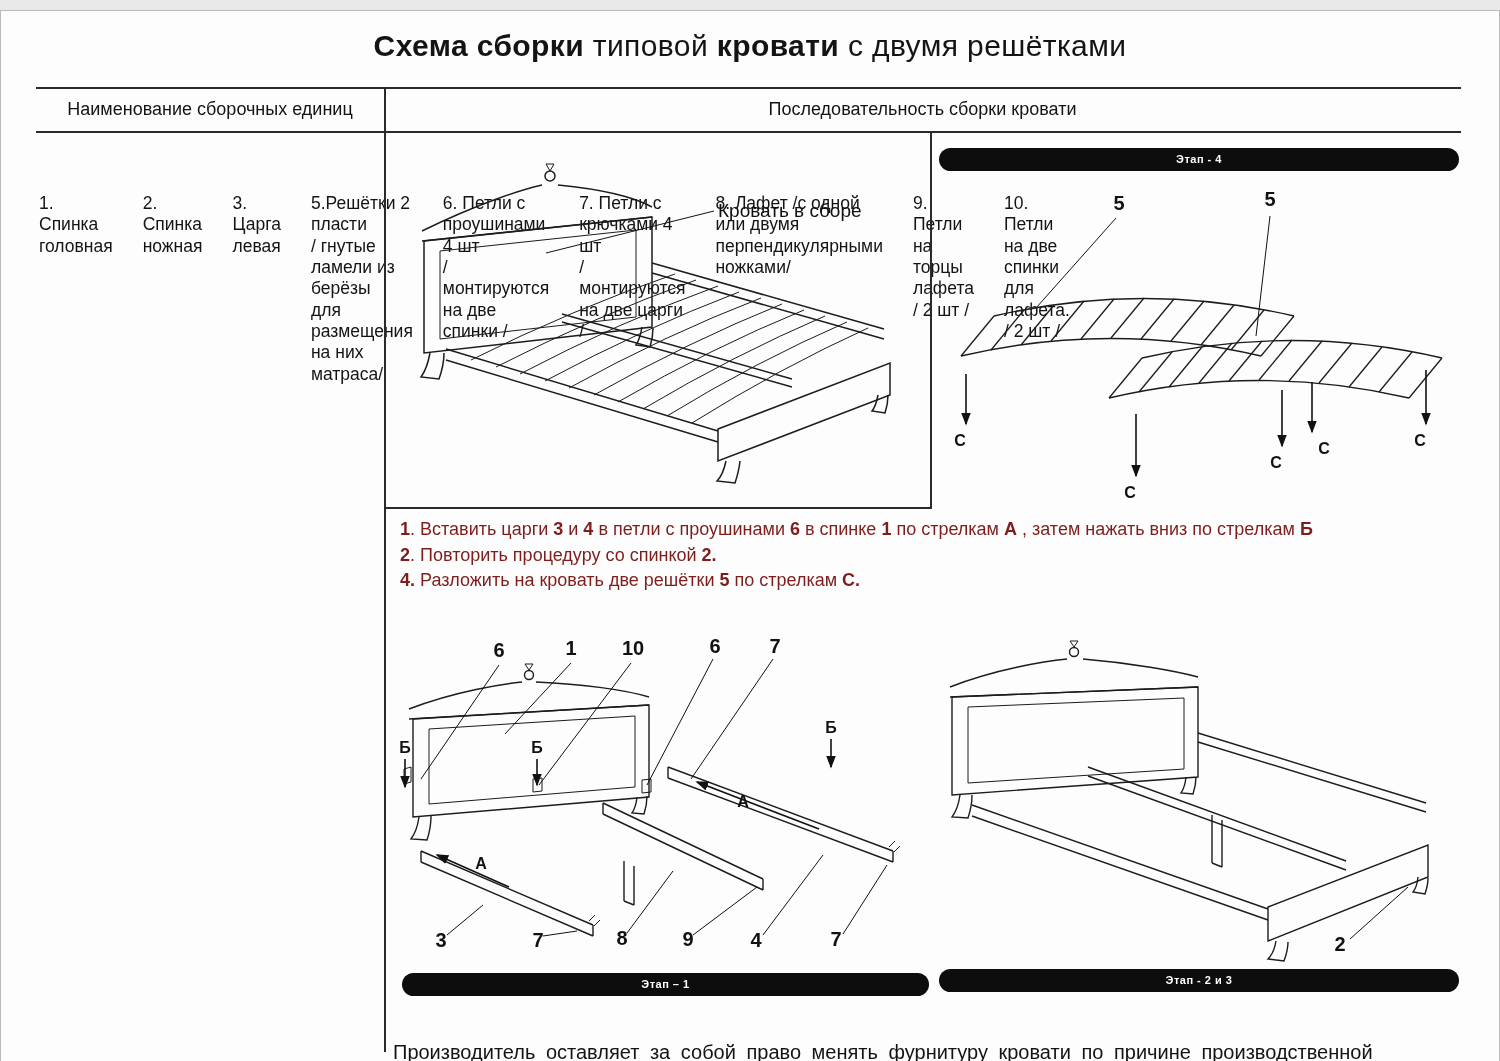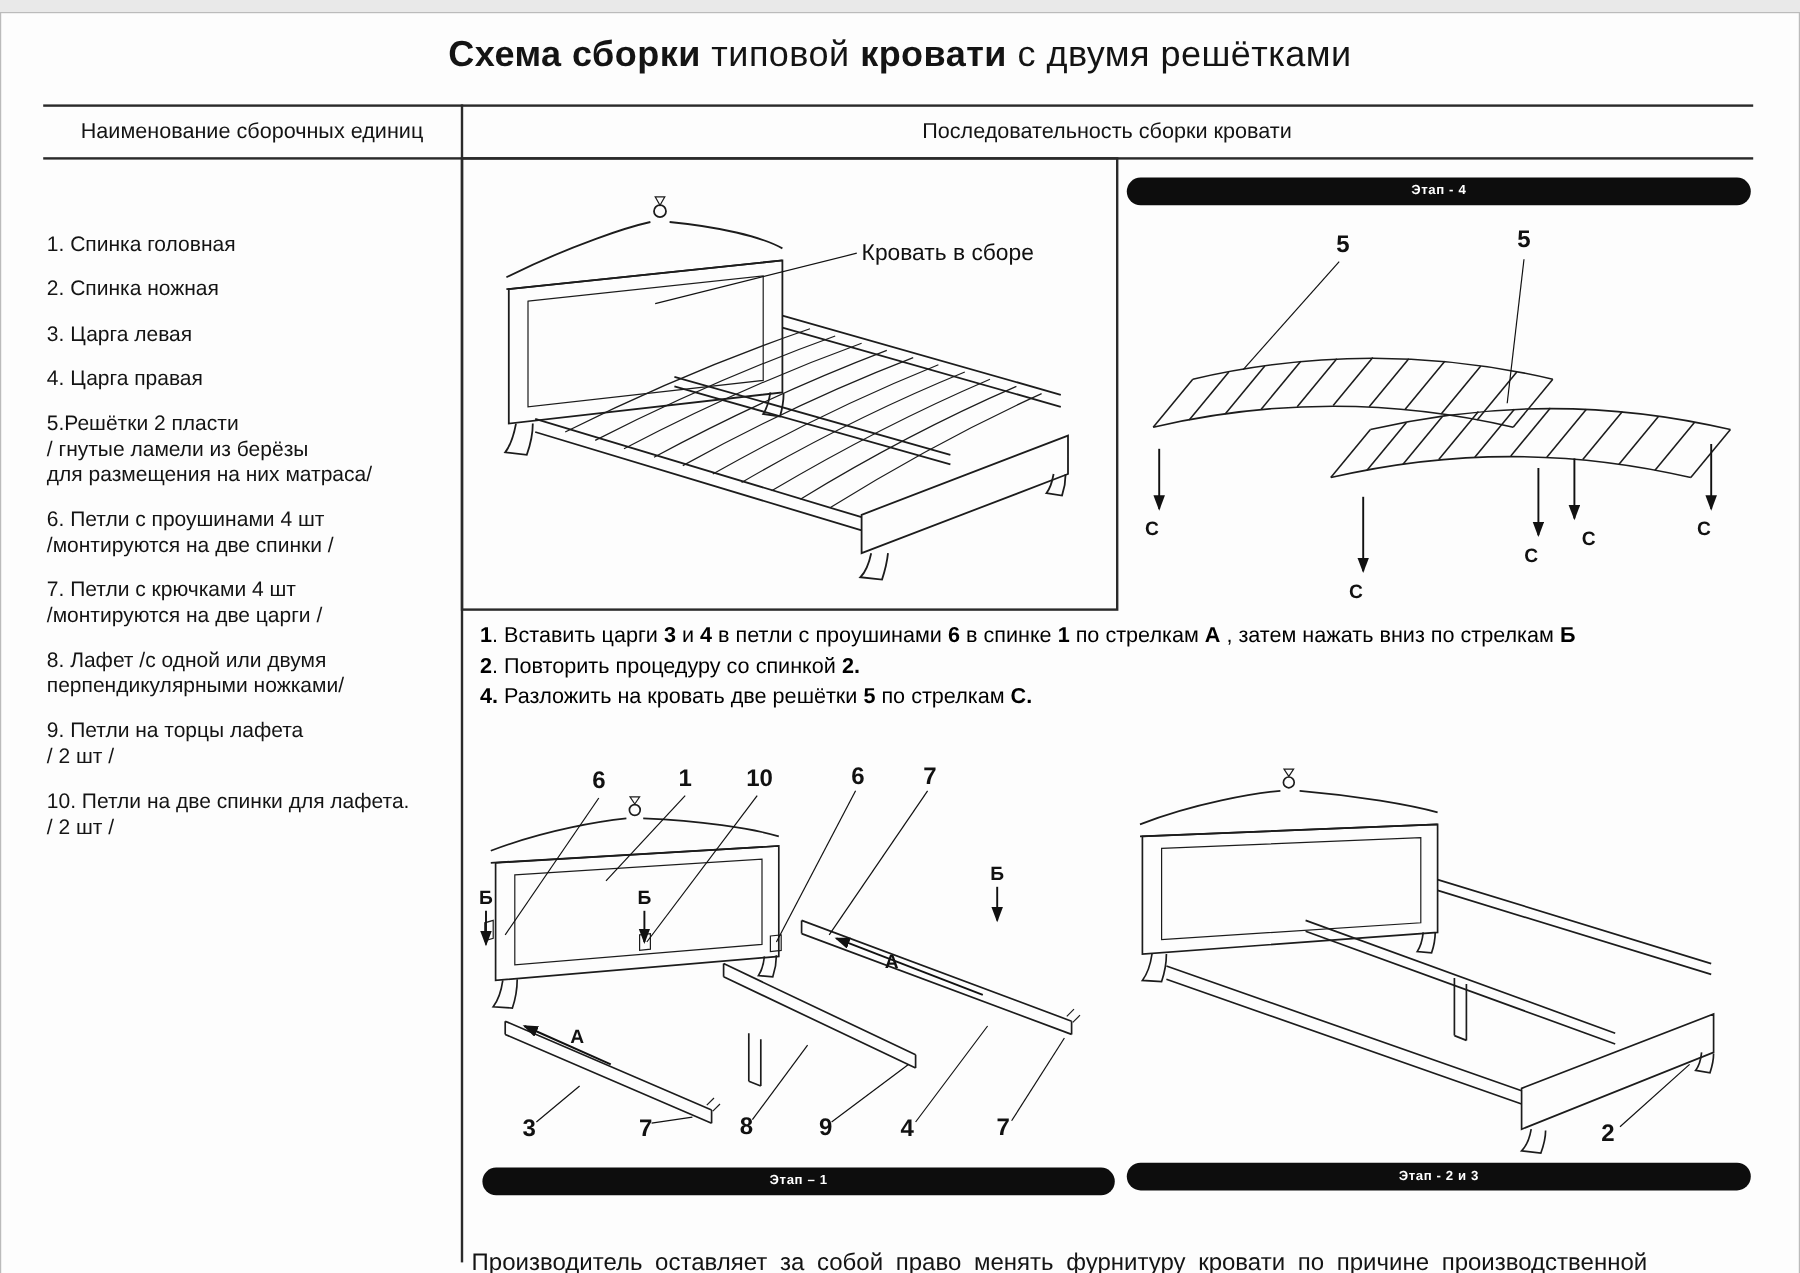--- a/index.html
+++ b/index.html
@@ -4,23 +4,23 @@
 <style>
   *{margin:0;padding:0;box-sizing:border-box}
   html,body{background:#e9e9e9}
   body{font-family:"Liberation Sans",sans-serif}
   .page{position:relative;width:1500px;height:1061px;background:#fdfdfd;color:#1a1a1a;overflow:hidden;margin:10px auto;border:1px solid #bbb}
   .hline{position:absolute;background:#2a2a2a;height:2px}
   .vline{position:absolute;background:#2a2a2a;width:2px}
   .title{position:absolute;top:18px;left:0;width:100%;text-align:center;font-size:30px;letter-spacing:.4px;color:#141414}
   .b{font-weight:bold}
   .col-header{position:absolute;top:88px;font-size:18px;text-align:center;color:#141414}
-  .parts{position:absolute;left:38px;top:182px;width:345px;display:flex;flex-direction:column;gap:16px;font-size:17.5px;line-height:1.22;white-space:pre-line;color:#141414}
+  .parts{position:absolute;left:38px;top:182px;width:345px;display:flex;flex-direction:row;gap:30px;font-size:17.5px;line-height:1.22;white-space:pre-line;color:#141414}
   .pill{position:absolute;background:#0d0d0d;color:#fff;font-weight:bold;font-size:11px;text-align:center;border-radius:12px;height:23px;line-height:23px;letter-spacing:.5px}
-  .instructions{position:absolute;left:399px;top:506px;width:1062px;font-size:18px;line-height:25.5px;color:#000000}
+  .instructions{position:absolute;left:399px;top:506px;width:1062px;font-size:18px;line-height:25.5px;color:#7f1d1d}
   .footer{position:absolute;left:392px;top:1030px;width:1068px;text-align:left;font-size:20px;word-spacing:5px;color:#141414}
   .box{position:absolute;border:2px solid #2a2a2a}
   svg.fig{position:absolute;overflow:visible}
   svg text{font-family:"Liberation Sans",sans-serif;fill:#111}
   .lbl{font-size:20px;font-weight:bold}
   .ltr{font-size:16px;font-weight:bold}
   .cap{font-size:19px}
 </style>
 </head>
 <body>
@@ -32,21 +32,20 @@
   <div class="hline" style="left:35px;top:76px;width:1425px"></div>
   <div class="col-header" style="left:35px;width:348px">Наименование  сборочных единиц</div>
   <div class="col-header" style="left:383px;width:1077px">Последовательность сборки кровати</div>
   <div class="hline" style="left:35px;top:120px;width:1425px"></div>
   <div class="vline" style="left:383px;top:76px;height:965px"></div>
 
   <div class="parts">
     <div>1.   Спинка головная</div>
     <div>2. Спинка ножная</div>
     <div>3. Царга левая</div>
-    <div>4. Царга правая</div>
     <div>5.Решётки  2 пласти
 / гнутые ламели из берёзы
 для размещения на них матраса/</div>
     <div>6. Петли с проушинами 4 шт
 /монтируются на две спинки /</div>
     <div>7. Петли с крючками 4 шт
 /монтируются на две царги /</div>
     <div>8. Лафет /с одной или двумя
 перпендикулярными ножками/</div>
     <div>9. Петли на торцы лафета

